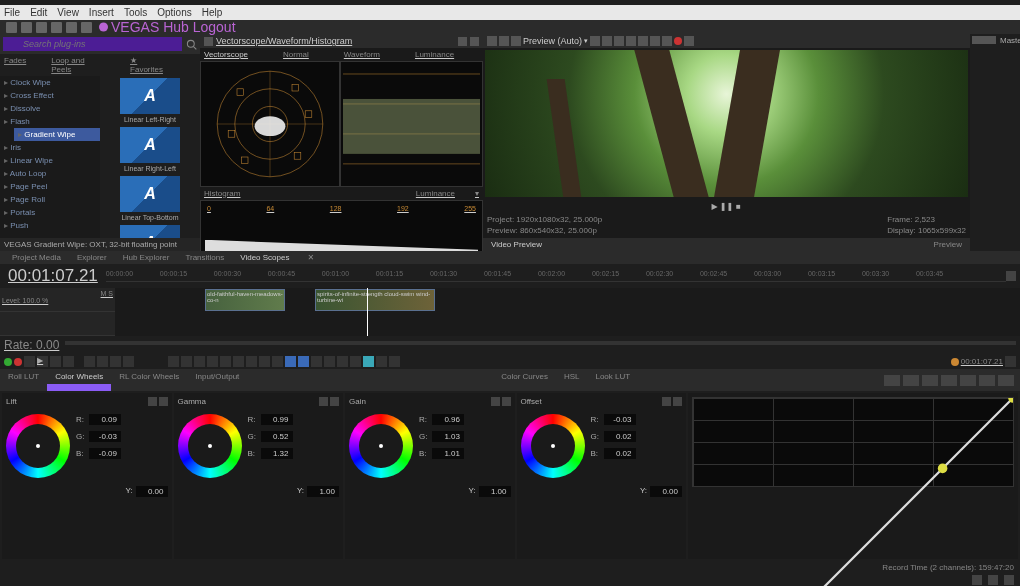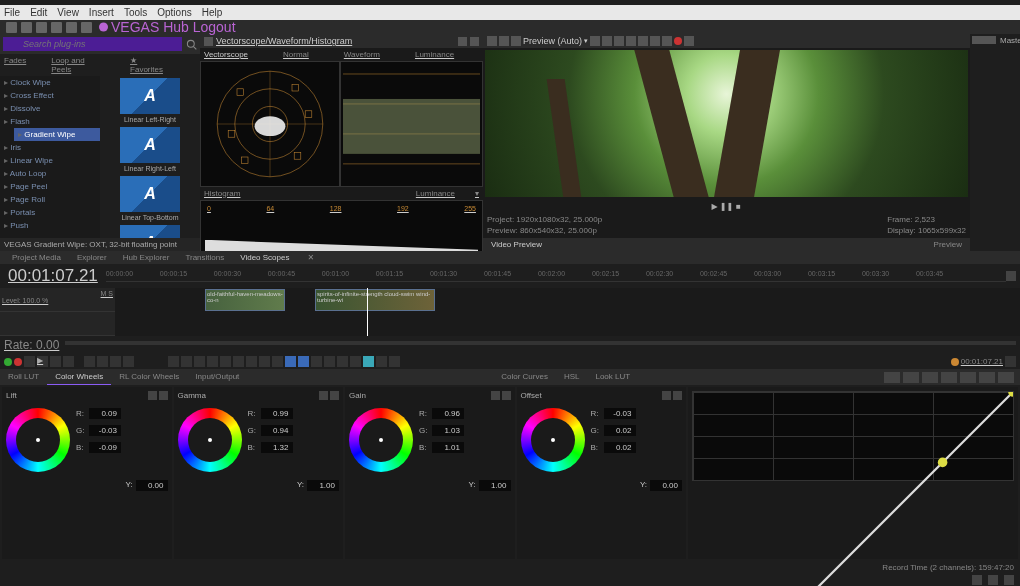--- a/index.html
+++ b/index.html
@@ -97,21 +97,21 @@
 .tl-btn { width: 11px; height: 11px; background: #333; display: inline-block; cursor: pointer; }
 .tl-btn.play { background: #333; color: #aaa; }
 .tl-indicator { width: 8px; height: 8px; border-radius: 50%; background: #3a3; }
 .tl-indicator.red { background: #c33; }
 .tl-indicator.amber { background: #c83; }
 
 
 .color-panel { flex: 1; background: #1e1e1e; display: flex; flex-direction: column; }
 .color-tabs { display: flex; background: #2b2b2b; font-size: 8px; }
 .color-tabs span { padding: 3px 8px; color: #888; cursor: pointer; }
-.color-tabs span.active { color: #ccc; border-bottom: 1px solid #8b5cf6; }
+.color-tabs span.active { color: #ccc; border-bottom: 7px solid #8b5cf6; }
 .color-tabs .right-tabs { margin-left: auto; display: flex; }
 .color-icons { margin-left: auto; display: flex; gap: 3px; padding-right: 6px; align-items: center; }
 .color-icons span { width: 11px; height: 11px; background: #444; }
 .color-content { flex: 1; display: flex; padding: 2px; gap: 2px; }
 .color-wheel-section { flex: 1; background: #1a1a1a; padding: 4px; }
 .cw-header { display: flex; justify-content: space-between; font-size: 8px; color: #aaa; margin-bottom: 6px; }
 .cw-header .icon-sm { width: 9px; height: 9px; background: #444; display: inline-block; margin-left: 2px; }
 .cw-body { display: flex; gap: 6px; }
 .color-wheel { width: 64px; height: 64px; border-radius: 50%; position: relative; background: conic-gradient(red, yellow, lime, cyan, blue, magenta, red); }
 .color-wheel::after { content: ''; position: absolute; inset: 10px; border-radius: 50%; background: #1a1a1a; }
@@ -485,21 +485,21 @@
           <div class="color-wheel">
               <div class="wheel-center"></div>
             </div>
           <div class="rgb-values">
             <div class="rgb-row">
                 <span class="label">R:</span>
                 <span class="value">0.99</span>
               </div>
             <div class="rgb-row">
                 <span class="label">G:</span>
-                <span class="value">0.94</span>
+                <span class="value">0.52</span>
               </div>
             <div class="rgb-row">
                 <span class="label">B:</span>
                 <span class="value">1.32</span>
               </div>
           </div>
         </div>
         <div class="y-row">
             <span class="label">Y:</span>
             <span class="value" style="background:#0a0a0a;padding:1px 4px;min-width:32px;text-align:right">1.00</span>

